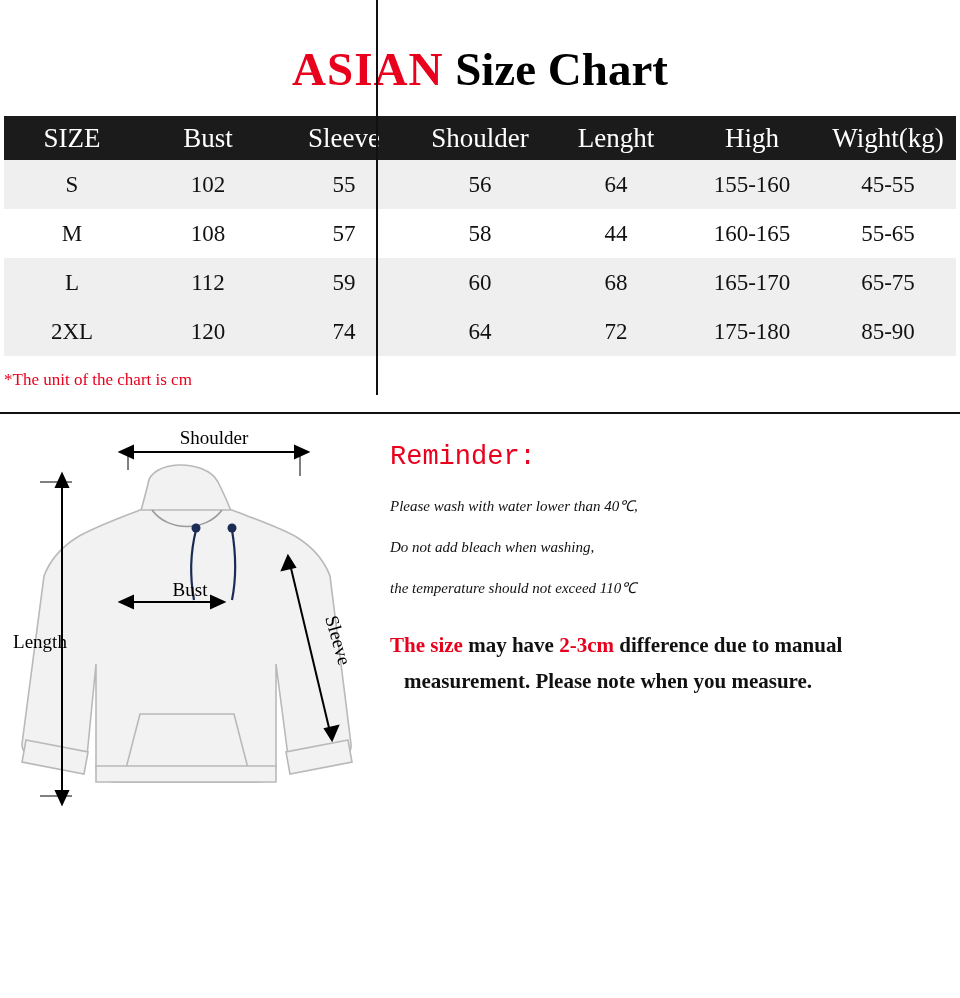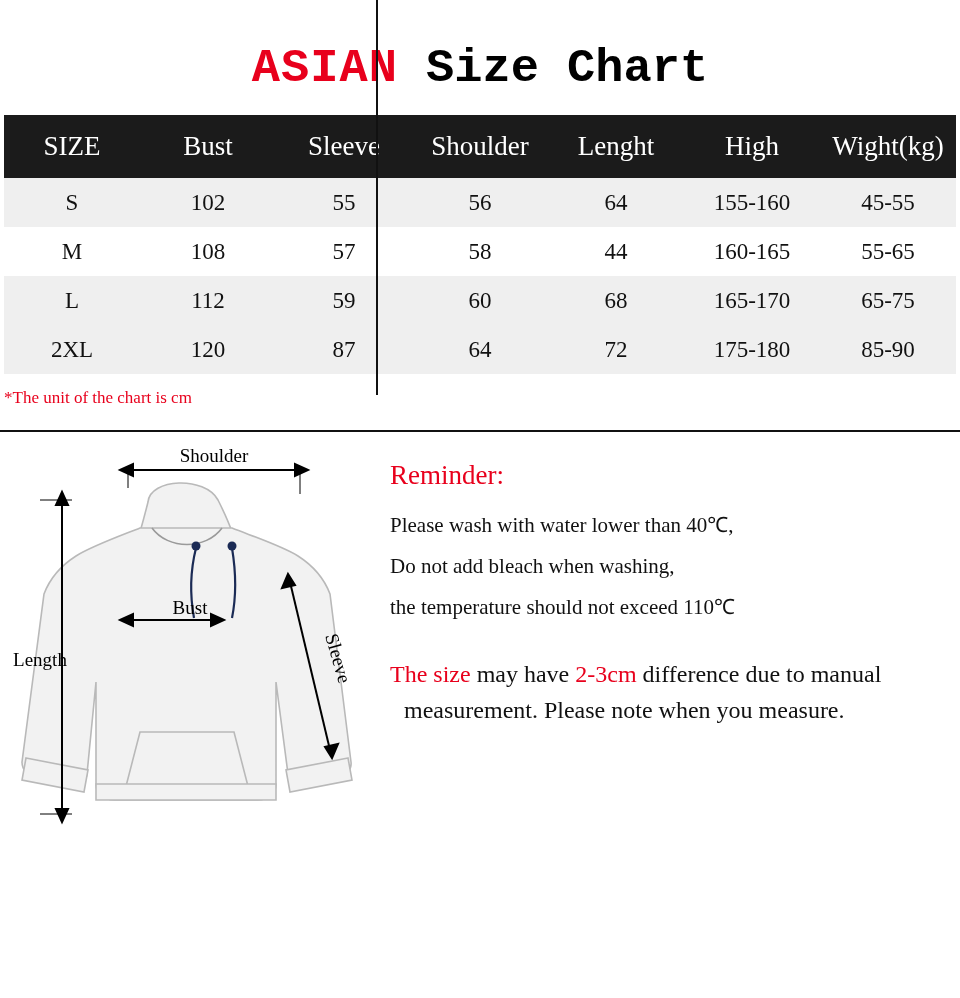--- a/index.html
+++ b/index.html
@@ -16,21 +16,21 @@
     overflow: hidden;
   }
 
   
   .title-wrap {
     text-align: center;
     padding-top: 42px;
     padding-bottom: 20px;
   }
   .title {
-    font-family: Liberation Mono, monospace;
+    font-family: Liberation Serif, serif;
     font-weight: bold;
     font-size: 47px;
     letter-spacing: 0px;
     white-space: nowrap;
   }
   .title .asian {
     color: #e8001c;
     letter-spacing: 1px;
   }
   .title .rest {
@@ -45,21 +45,21 @@
     width: 952px;
     border-collapse: collapse;
     table-layout: fixed;
   }
   table.size-chart th {
     background: #1b1b1b;
     color: #ffffff;
     font-family: "Liberation Serif", serif;
     font-weight: normal;
     font-size: 27px;
-    height: 63px;
+    height: 44px;
     text-align: center;
     vertical-align: middle;
     padding: 0;
   }
   table.size-chart td {
     font-size: 23px;
     text-align: center;
     vertical-align: middle;
     height: 49px;
     padding: 0;
@@ -106,33 +106,35 @@
   }
   .reminder-col {
     flex: 1;
     padding: 28px 0 0 14px;
     position: relative;
   }
   .reminder-title {
     color: #e8001c;
     font-size: 27px;
     margin: 0 2px 14px 0;
-    font-family: Liberation Serif, serif;
+    font-family: Liberation Mono, monospace;
   }
   .reminder-line {
-    font-size: 21px;
+    font-size: 15px;
     line-height: 41px;
     color: #111;
     white-space: nowrap;
+    font-style: italic;
   }
   .size-note {
-    margin-top: 28px;
-    font-size: 24px;
+    margin-top: 18px;
+    font-size: 21px;
     line-height: 36px;
     color: #111;
+    font-weight: bold;
   }
   .red { color: #e8001c; }
   .indent { display: inline-block; padding-left: 14px; }
 
   
   .figure-svg { position: absolute; left: 0; top: 0; }
 </style>
 </head>
 <body>
 
@@ -179,21 +181,21 @@
         <td>112</td>
         <td>59</td>
         <td>60</td>
         <td>68</td>
         <td>165-170</td>
         <td>65-75</td>
       </tr>
       <tr class="odd">
         <td>2XL</td>
         <td>120</td>
-        <td>87</td>
+        <td>74</td>
         <td>64</td>
         <td>72</td>
         <td>175-180</td>
         <td>85-90</td>
       </tr>
     </tbody>
   </table>
   <div class="note-unit">*The unit of the chart is cm</div>
 </div>
 

